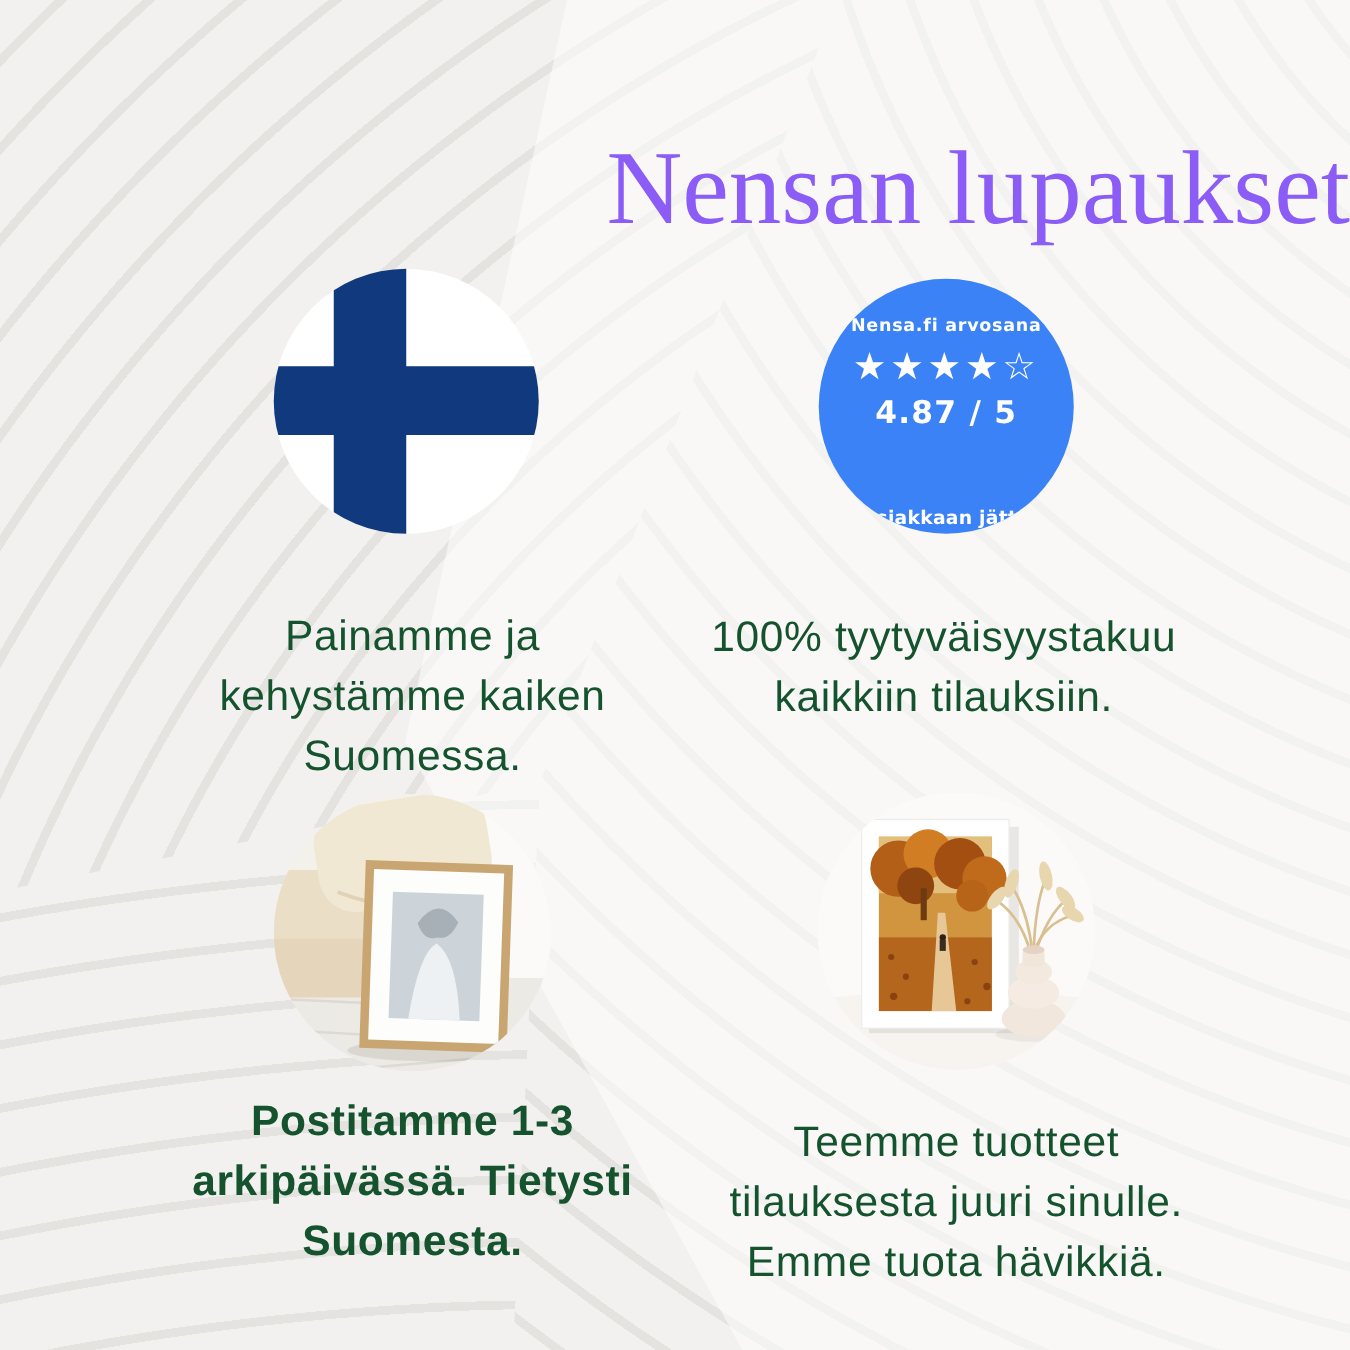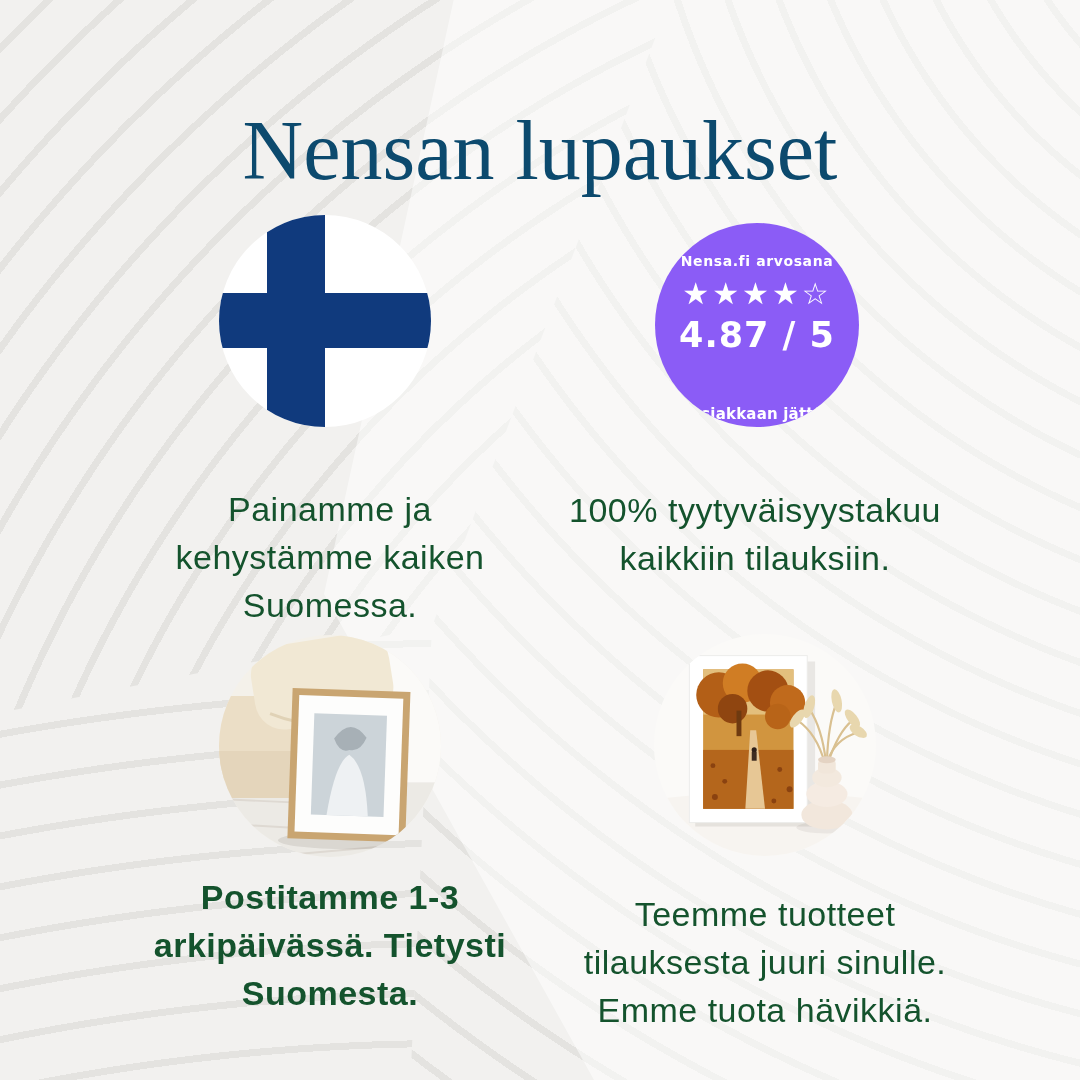--- a/index.html
+++ b/index.html
@@ -21,23 +21,23 @@
   .bg-arcs-bottom{
     background:repeating-radial-gradient(circle at 42% 300%, rgba(0,0,0,0) 0 43px, #e4e3e0 43px 50px);
     clip-path:polygon(0 66%,40% 58%,38% 100%,0 100%);
   }
   .bg-facet{
     background:rgba(255,255,255,0.52);
     clip-path:polygon(42% 0,100% 0,100% 100%,55% 100%,30% 55%);
   }
   
   .title{
-    position:absolute;top:46px;left:0;width:100%;text-align:center;
+    position:absolute;top:46px;left:0;width:100%;text-align:right;
     font-family:"Liberation Serif",serif;font-weight:400;
-    font-size:84px;color:#0c4a6e;letter-spacing:0;
+    font-size:84px;color:#8b5cf6;letter-spacing:0;
   }
   
   .caption{
     position:absolute;text-align:center;white-space:pre-line;
     font-size:34px;line-height:48px;letter-spacing:0.5px;
     color:#14532d;font-weight:400;
   }
   .caption.c1{left:85px;top:451px;width:490px;}
   .caption.c2{left:500px;top:452px;width:510px;}
   .caption.c3{left:85px;top:839px;width:490px;font-weight:bold;}
@@ -45,27 +45,27 @@
   
   .flag{
     position:absolute;left:219px;top:215px;width:212px;height:212px;
     border-radius:50%;background:#ffffff;overflow:hidden;
   }
   .flag .bar-h{position:absolute;left:-2%;width:104%;top:36.8%;height:26%;background:#103a7d;}
   .flag .bar-v{position:absolute;top:-2%;height:104%;left:22.6%;width:27.4%;background:#103a7d;}
   
   .badge{
     position:absolute;left:655px;top:223px;width:204px;height:204px;
-    border-radius:50%;background:#8b5cf6;overflow:hidden;
+    border-radius:50%;background:#3b82f6;overflow:hidden;
     color:#ffffff;text-align:center;
     font-family:"DejaVu Sans",sans-serif;
   }
   .badge .heading{margin-top:30px;font-size:14px;font-weight:700;letter-spacing:0.6px;}
   .badge .stars{margin-top:10px;font-size:30px;letter-spacing:3px;line-height:1;color:#ffffff;}
-  .badge .score{margin-top:6px;font-size:35px;font-weight:700;letter-spacing:1px;}
+  .badge .score{margin-top:6px;font-size:25px;font-weight:700;letter-spacing:1px;}
   .badge .reviews{
     position:absolute;left:50%;transform:translateX(-50%);bottom:4px;
     font-size:15px;font-weight:700;white-space:nowrap;letter-spacing:0.2px;
   }
   
   .photo{position:absolute;width:222px;height:222px;}
   .photo svg{display:block;width:100%;height:100%;}
   .photo.p1{left:219px;top:635px;}
   .photo.p2{left:654px;top:634px;}
 </style>

